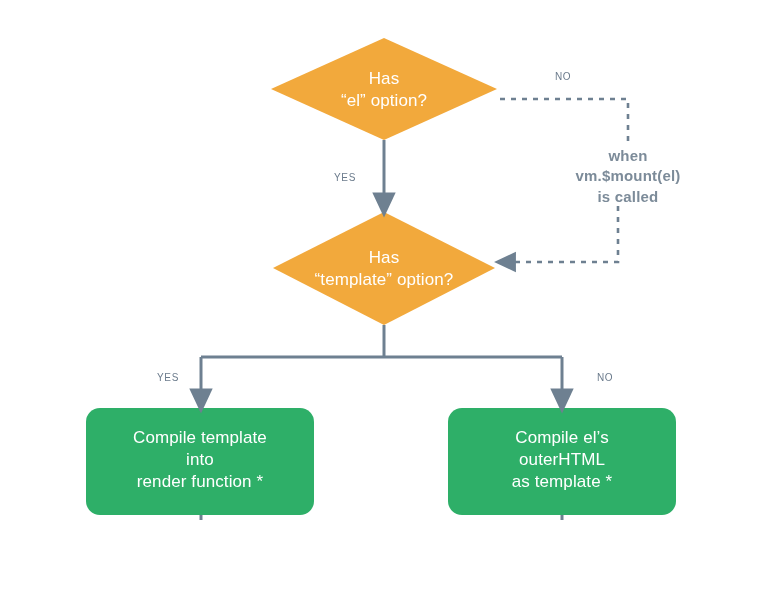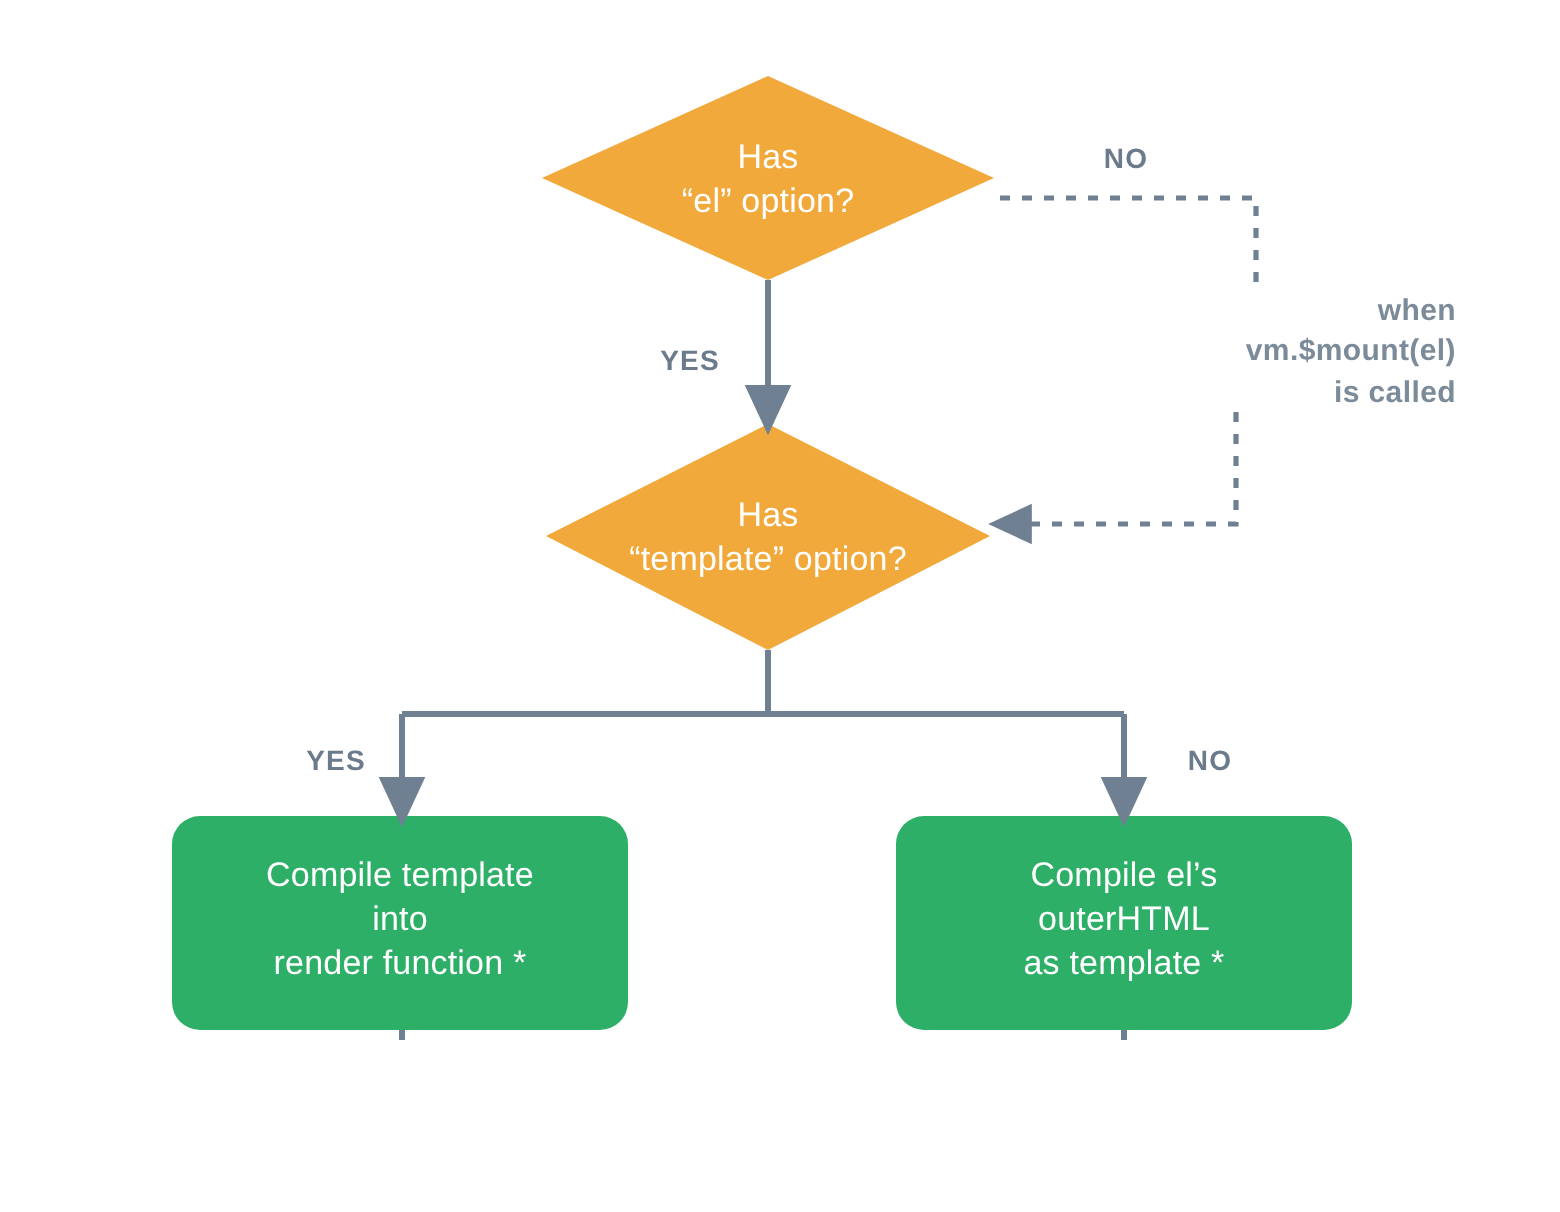--- a/index.html
+++ b/index.html
@@ -37,33 +37,33 @@
     font-size: 17px;
     font-weight: 400;
   }
   .box-label {
     font-size: 17px;
     font-weight: 400;
   }
   .edge-label {
     position: absolute;
     color: #6b7b8c;
-    font-size: 14px;
-    font-weight: bold;
+    font-size: 10px;
+    font-weight: normal;
     letter-spacing: 0.6px;
     text-align: center;
     line-height: 1.3;
     white-space: pre-line;
   }
   .note-label {
     position: absolute;
     color: #7c8b99;
     font-size: 15px;
     font-weight: bold;
-    text-align: right;
+    text-align: center;
     line-height: 1.35;
     letter-spacing: 0.2px;
     white-space: pre-line;
   }
 </style>
 </head>
 <body>
 
 <div id="canvas">
 

